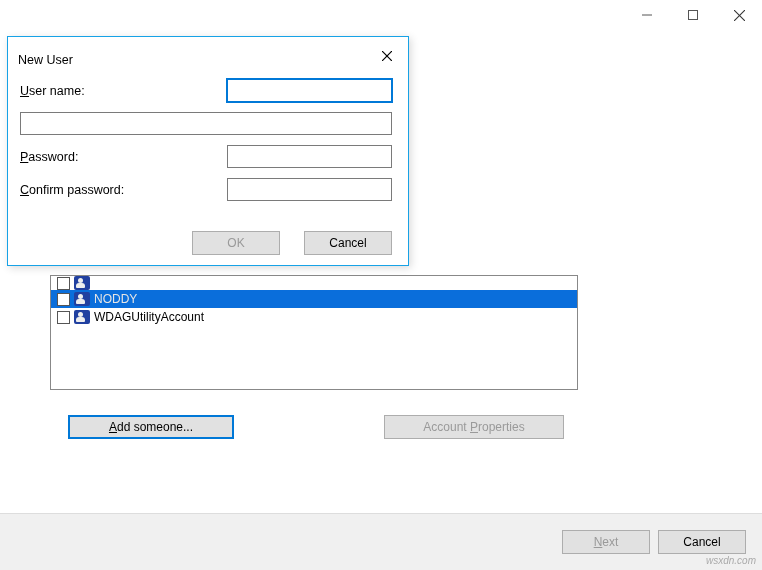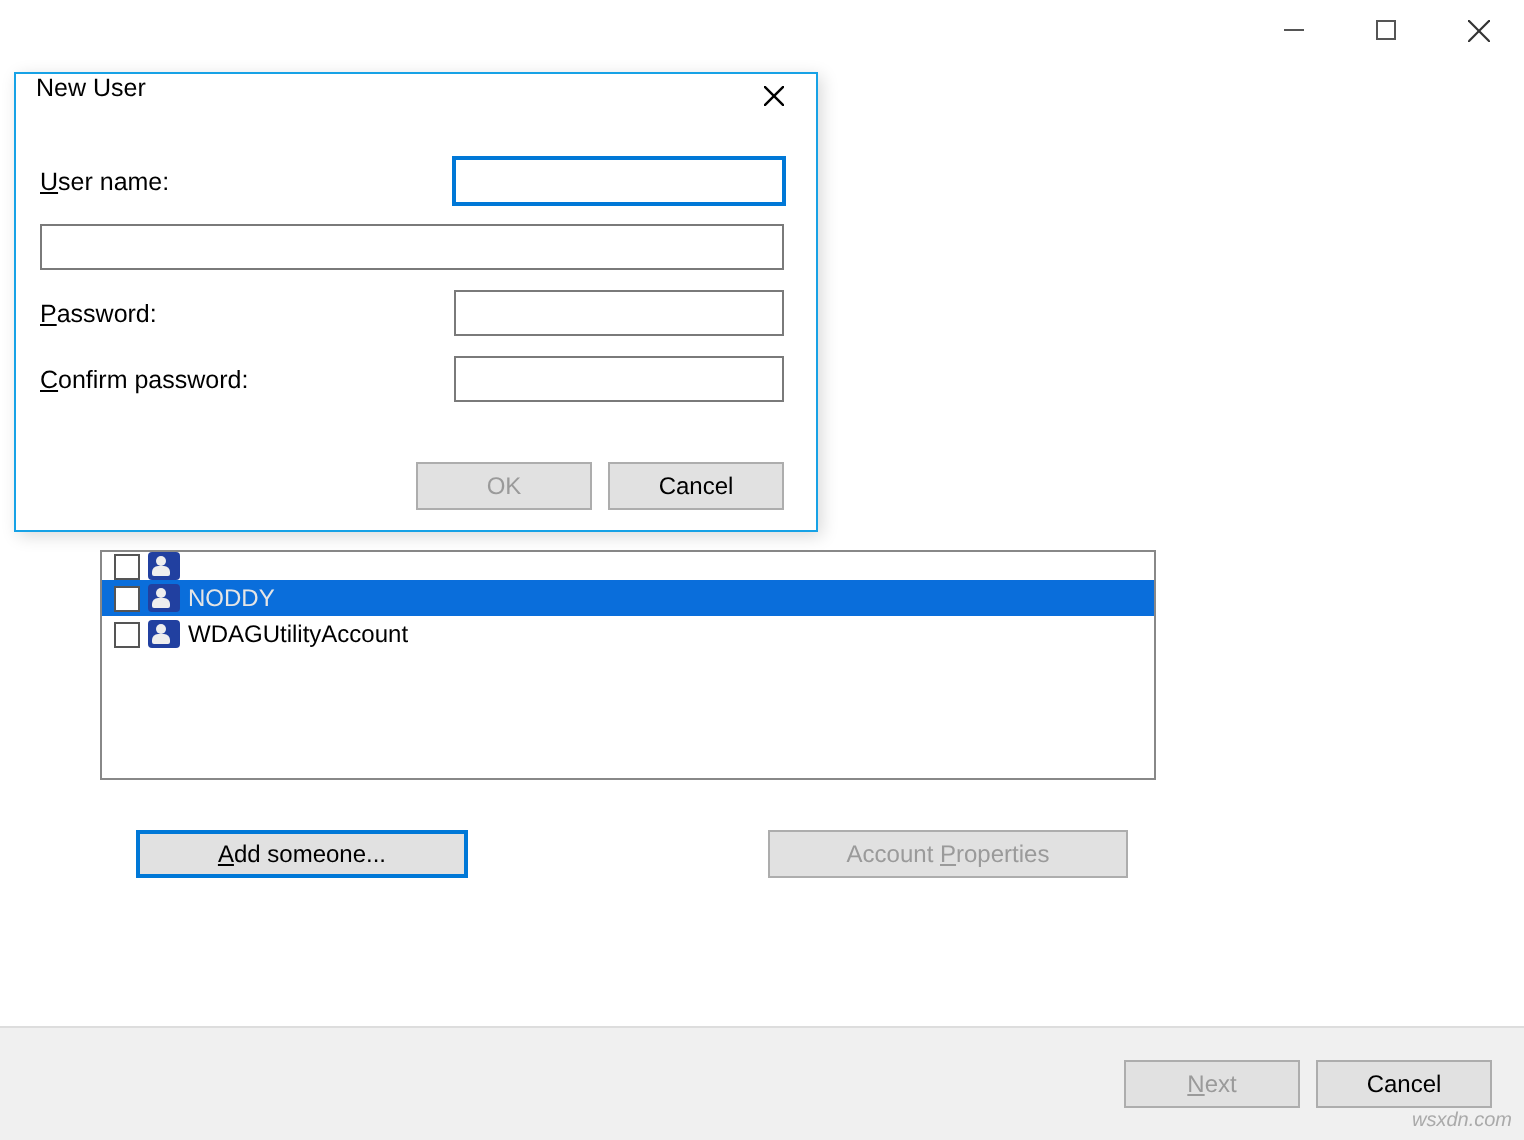--- a/index.html
+++ b/index.html
@@ -138,21 +138,21 @@
       top: 36px; left: 7px;
       width: 402px;
       background: #fff;
       border: 1px solid #17a2e6;
       box-shadow: 2px 2px 8px rgba(0,0,0,.15);
       z-index: 10;
     }
     .dlg-title {
       height: 30px;
       display: flex;
-      align-items: flex-start;
+      align-items: flex-end;
       justify-content: space-between;
       padding: 0 6px 0 10px;
       font-size: 12.5px;
     }
     .close-x {
       width: 30px; height: 22px;
       display: flex; align-items: center; justify-content: center;
       font-size: 13px;
     }
     .dlg-body {
@@ -172,21 +172,21 @@
       flex: 1;
       height: 23px;
       border: 1px solid #7a7a7a;
       padding: 0 4px;
       font: inherit;
     }
     .form-row input.focused { border: 1px solid #0078d7; outline: 1px solid #0078d7; }
     .dlg-buttons {
       display: flex;
       justify-content: flex-end;
-      gap: 8px;
+      gap: 24px;
       padding: 6px 16px 10px 0;
     }
     .ul { text-decoration: underline; }
   </style>
 </head>
 <body>
 
 <div class="parent-window">
   <div class="titlebar">
     <div class="wc-btn">

